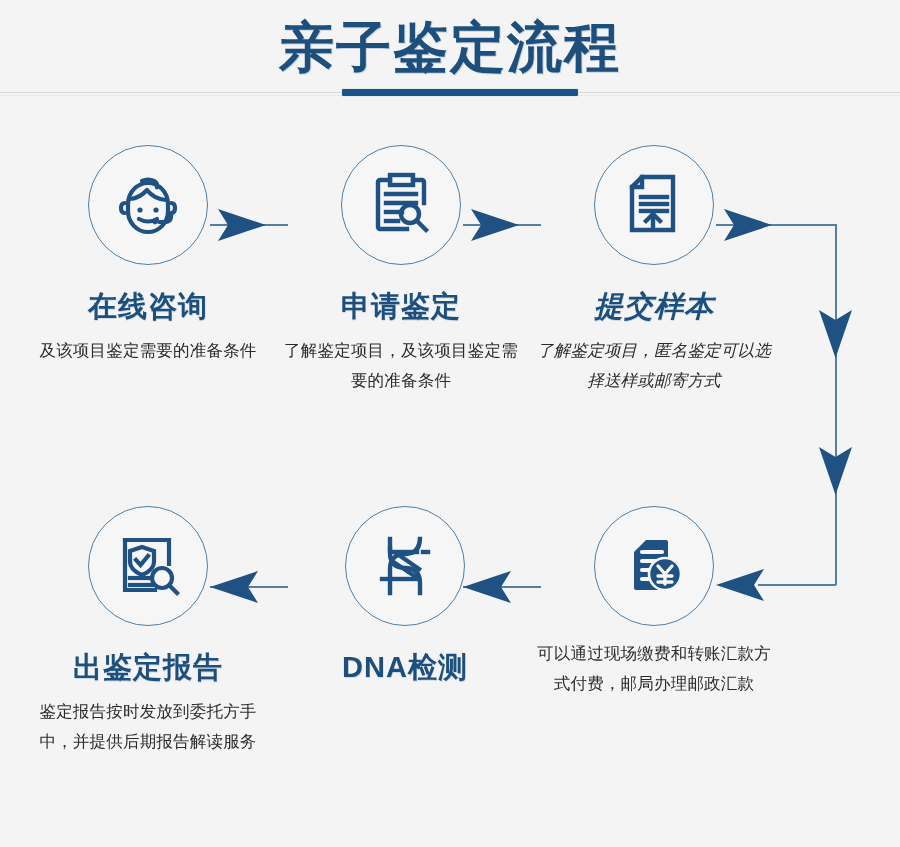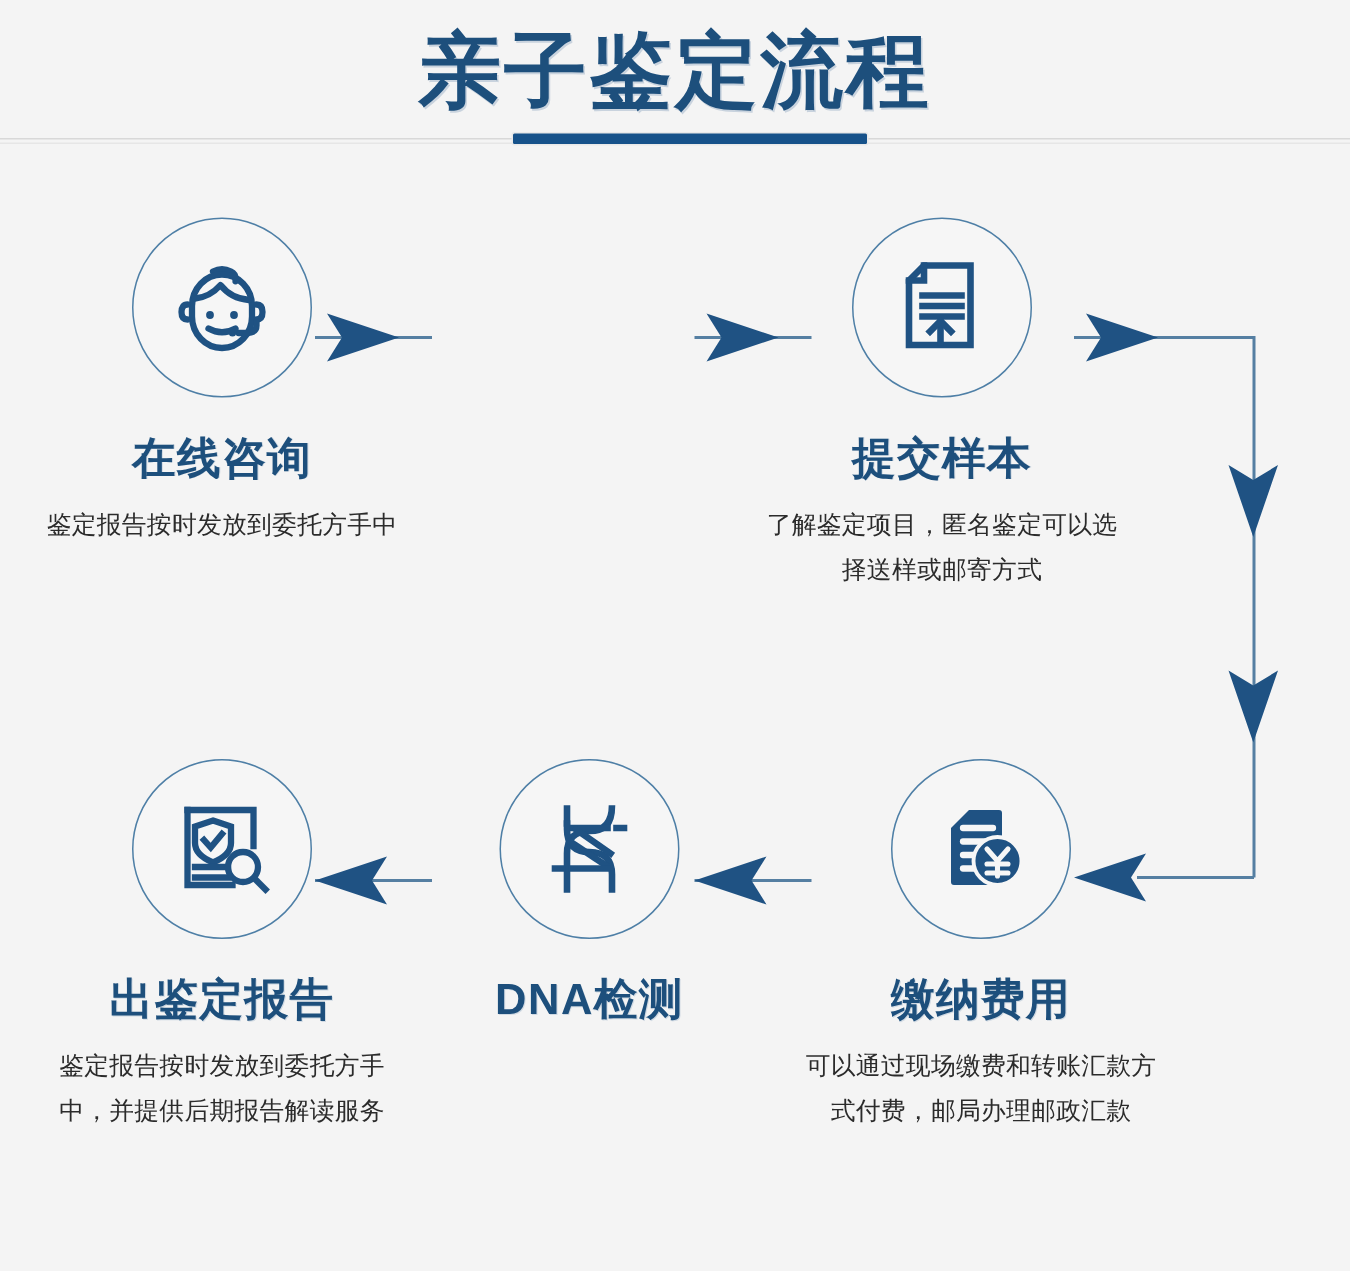--- a/index.html
+++ b/index.html
@@ -68,23 +68,23 @@
     font-size:16.5px;
     color:#2b2b2b;
     line-height:30px;
     letter-spacing:.2px;
     padding:0 8px;
   }
 
   
   #step-1{left:23px;top:48px;}
   #step-2{left:276px;top:48px;}
-  #step-3{left:503px;top:48px;}
+  #step-3{left:529px;top:48px;font-style:italic;}
   #step-4{left:529px;top:409px;}
-  #step-5{left:268px;top:409px;}
+  #step-5{left:280px;top:409px;}
   #step-6{left:23px;top:409px;}
 
   
   .conn{position:absolute;}
   .line-h{position:absolute;height:1.5px;background:#557fa2;}
   .line-v{position:absolute;width:1.5px;background:#557fa2;}
   .dart{position:absolute;}
 
   .top-conn-1{left:210px;top:106px;}
   .top-conn-2{left:463px;top:106px;}
@@ -117,23 +117,42 @@
             <circle cx="45" cy="42" r="2.6" fill="#1f5283" stroke="none"></circle>
             <path d="M14 35 q-4 0 -4 5 t4 5"></path>
             <path d="M60 35 q4 0 4 5 t-4 5"></path>
             <path d="M60 46 v3 q0 5 -7 5 h-5"></path>
             <circle cx="44" cy="54" r="2.4" fill="#1f5283" stroke="none"></circle>
             <path d="M28 51 q9 5 18 0"></path>
           </svg>
         </span>
       </div>
       <div class="step-title">在线咨询</div>
-      <div class="step-desc">鉴定报告按时发放到委托方手中</div>
-    </div>
-
+      <div class="step-desc">及该项目鉴定需要的准备条件</div>
+    </div>
+
+    <div class="step" id="step-2">
+      <div class="bubble">
+        <span>
+          <svg width="72" height="72" viewBox="0 0 72 72" fill="none" stroke="#1f5283" stroke-width="4.4" stroke-linecap="square" stroke-linejoin="miter">
+            <path d="M25 11 H15 a2 2 0 0 0 -2 2 V58 a2 2 0 0 0 2 2 H42"></path>
+            <path d="M48 11 H57 a2 2 0 0 1 2 2 V34"></path>
+            <rect x="25" y="6" width="23" height="10"></rect>
+            <path d="M21 25 H51"></path>
+            <path d="M21 34 H51"></path>
+            <path d="M21 43 H37"></path>
+            <path d="M21 52 H33"></path>
+            <circle cx="45" cy="45" r="9"></circle>
+            <path d="M52 52 L61 61"></path>
+          </svg>
+        </span>
+      </div>
+      <div class="step-title">申请鉴定</div>
+      <div class="step-desc">了解鉴定项目，及该项目鉴定需要的准备条件</div>
+    </div>
 
     <div class="step" id="step-3">
       <div class="bubble">
         <span>
           <svg width="70" height="70" viewBox="0 0 70 70" fill="none" stroke="#1f5283" stroke-width="4.4" stroke-linecap="square" stroke-linejoin="miter">
             <path d="M23 7 H54 V60 H13 V17 Z"></path>
             <path d="M23 7 V17 H13"></path>
             <path d="M22 27 H48"></path>
             <path d="M22 34 H48"></path>
             <path d="M22 41 H48"></path>
@@ -153,21 +172,20 @@
             <path d="M18 10 H48 a2 2 0 0 1 2 2 V58 a2 2 0 0 1 -2 2 H18 a2 2 0 0 1 -2 -2 V22 L28 10 Z" fill="#1f5283"></path>
             <path d="M24 22 H44" stroke="#f6f6f6" stroke-width="4.2" stroke-linecap="round"></path>
             <path d="M24 31 H44" stroke="#f6f6f6" stroke-width="4.2" stroke-linecap="round"></path>
             <path d="M24 40 H34" stroke="#f6f6f6" stroke-width="4.2" stroke-linecap="round"></path>
             <path d="M24 49 H31" stroke="#f6f6f6" stroke-width="4.2" stroke-linecap="round"></path>
             <circle cx="47" cy="44" r="16" fill="#1f5283" stroke="#f6f6f6" stroke-width="2.6"></circle>
             <path d="M40 36 L47 44 L54 36 M40 46 H54 M40 52 H54 M47 44 V54" stroke="#f6f6f6" stroke-width="3.4" fill="none" stroke-linecap="round"></path>
           </svg>
         </span>
       </div>
-      <div class="step-title">缴纳费用</div>
       <div class="step-desc">可以通过现场缴费和转账汇款方式付费，邮局办理邮政汇款</div>
     </div>
 
     <div class="step" id="step-5">
       <div class="bubble">
         <span>
           <svg width="70" height="70" viewBox="0 0 70 70" fill="none" stroke="#1f5283" stroke-width="4.4" stroke-linecap="square">
             <path d="M20 62 V38 q0 -15 15 -15 q15 0 15 -15 V8"></path>
             <path d="M20 8 V18"></path>
             <path d="M50 62 V52 q0 -15 -15 -15 q-15 0 -15 -15 V18"></path>

